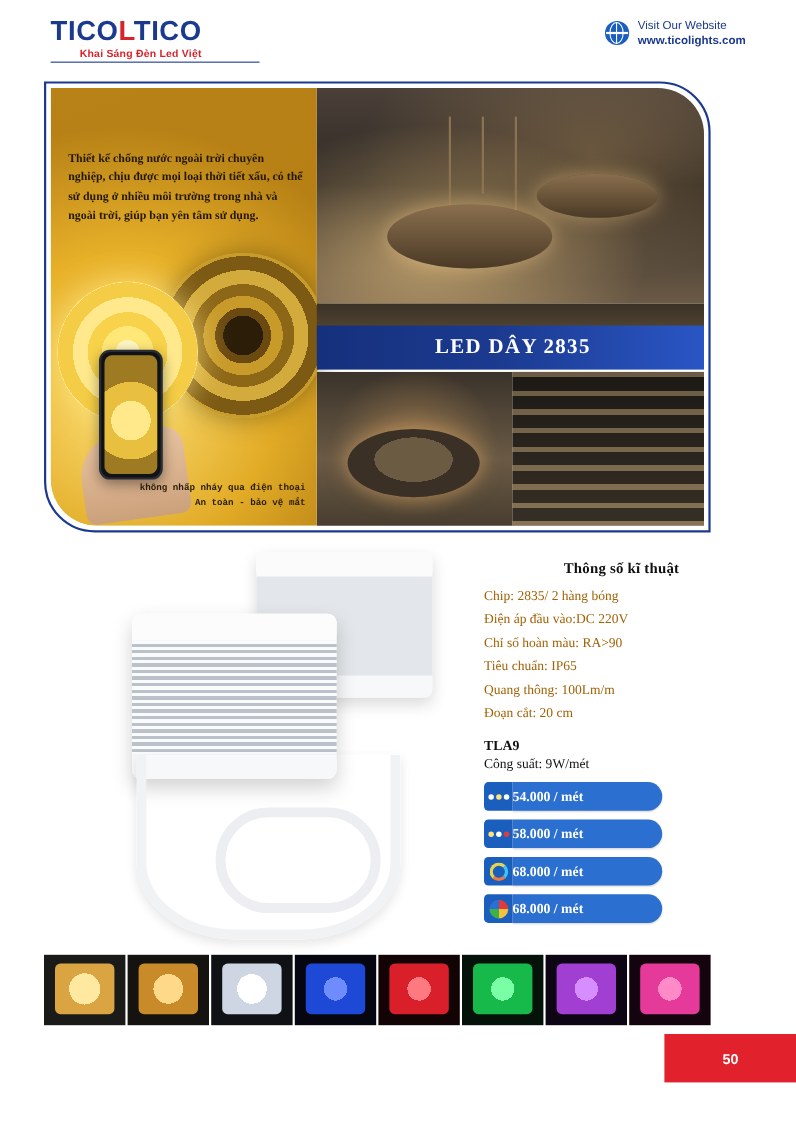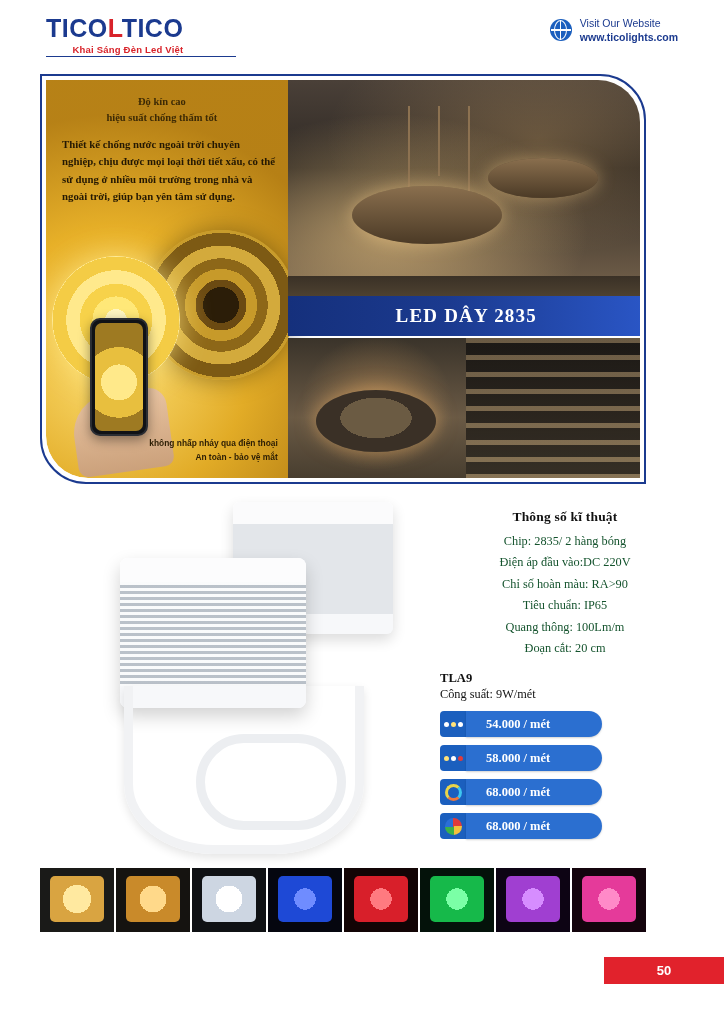--- a/index.html
+++ b/index.html
@@ -117,21 +117,21 @@
   }
   .hand {
     position:absolute; left: 28px; top: 312px; width: 96px; height: 80px;
     background: linear-gradient(180deg,#e8c3a4,#caa07e);
     border-radius: 40px 18px 10px 10px;
     transform: rotate(-8deg);
     opacity: .96;
   }
   .promo-foot {
     position:absolute; right: 10px; bottom: 14px; text-align: right;
-    font-family: Liberation Sans, sans-serif; font-weight: bold;
+    font-family: Liberation Mono, monospace; font-weight: bold;
     font-size: 8.4px; color: #2b1d04; line-height: 1.6;
   }
 
   
   .photos { position: relative; width: 357px; height: 100%; }
   .ph {
     position:absolute; left: 0; width: 357px; overflow:hidden;
   }
   .ph1 { top: 0; height: 196px;
     background:
@@ -225,38 +225,38 @@
     position:absolute; left: 96px; top: 238px; width: 150px; height: 96px;
     border: 9px solid #eceef1; border-radius: 60px;
   }
 
   
   .specs { position:absolute; left: 440px; top: 509px; width: 250px; }
   .spec-title {
     font-weight: bold; font-size: 13.5px; color: #111; text-align: center;
     margin-bottom: 6px; letter-spacing: .2px;
   }
-  .spec-line { font-size: 12.3px; color: #14532d; line-height: 1.74; text-align: center; }
+  .spec-line { font-size: 12.3px; color: #a16207; line-height: 1.74; }
   .model { font-weight: bold; font-size: 12.6px; color:#111; margin-top: 12px; }
   .power { font-size: 12.3px; color:#111; margin-top: 1px; }
 
   .price-list { margin-top: 9px; }
   .price-row {
     position: relative; height: 26px; margin-bottom: 8px; width: 162px;
     display:flex; align-items:center;
   }
   .price-badge {
     position:absolute; left: 0; top: 0; width: 26px; height: 26px;
     background: #1b5fbe; border-radius: 4px 0 0 4px;
     display:flex; align-items:center; justify-content:center;
   }
   .price-pill {
     position:absolute; left: 26px; top: 0; width: 136px; height: 26px;
     background: #2b6fd0; border-radius: 0 13px 13px 0;
-    display:flex; align-items:center; padding-left: 20px;
+    display:flex; align-items:center; padding-left: 0;
     box-shadow: 0 1px 2px rgba(0,0,0,.18);
   }
   .price-pill span {
     font-family: "Liberation Serif", serif;
     font-weight: bold; font-size: 12.5px; color: #fff;
   }
   .dots { display:flex; gap:2px; }
   .dots i { width:5px; height:5px; border-radius:50%; display:block; }
   .ring {
     width: 17px; height: 17px; border-radius: 50%;
@@ -273,21 +273,21 @@
     position:absolute; left: 40px; top: 868px; width: 606px; height: 64px;
     display: flex; gap: 2px;
   }
   .thumb { width: 75px; height: 64px; overflow: hidden; position: relative; }
   .thumb .rl {
     position:absolute; left: 10px; top: 8px; width: 54px; height: 46px; border-radius: 5px;
   }
 
   
   .footer-bar {
-    position:absolute; right: 0; bottom: 40px; width: 120px; height: 27px;
+    position:absolute; right: 0; bottom: 40px; width: 120px; height: 44px;
     background: #e1222c; display:flex; align-items:center; justify-content:center;
   }
   .footer-bar span {
     font-family:"Liberation Sans", sans-serif; color:#fff; font-weight: bold; font-size: 13px;
   }
 </style>
 </head>
 <body>
 
 <div class="header">
@@ -305,24 +305,20 @@
       <div>Visit Our Website</div>
       <div><b>www.ticolights.com</b></div>
     </div>
   </div>
 </div>
 
 <div class="panel">
   <div class="panel-inner">
 
     <div class="promo">
-      <div class="promo-head">
-        <div>Độ kín cao</div>
-        <div>hiệu suất chống thấm tốt</div>
-      </div>
       <div class="promo-body">Thiết kế chống nước ngoài trời chuyên nghiệp, chịu được mọi loại thời tiết xấu, có thể sử dụng ở nhiều môi trường trong nhà và ngoài trời, giúp bạn yên tâm sử dụng.</div>
 
       <div class="coil"></div>
       <div class="coil2"></div>
       <div class="hand"></div>
       <div class="phone">
           <div class="phone-screen"></div>
         </div>
 
       <div class="promo-foot">

